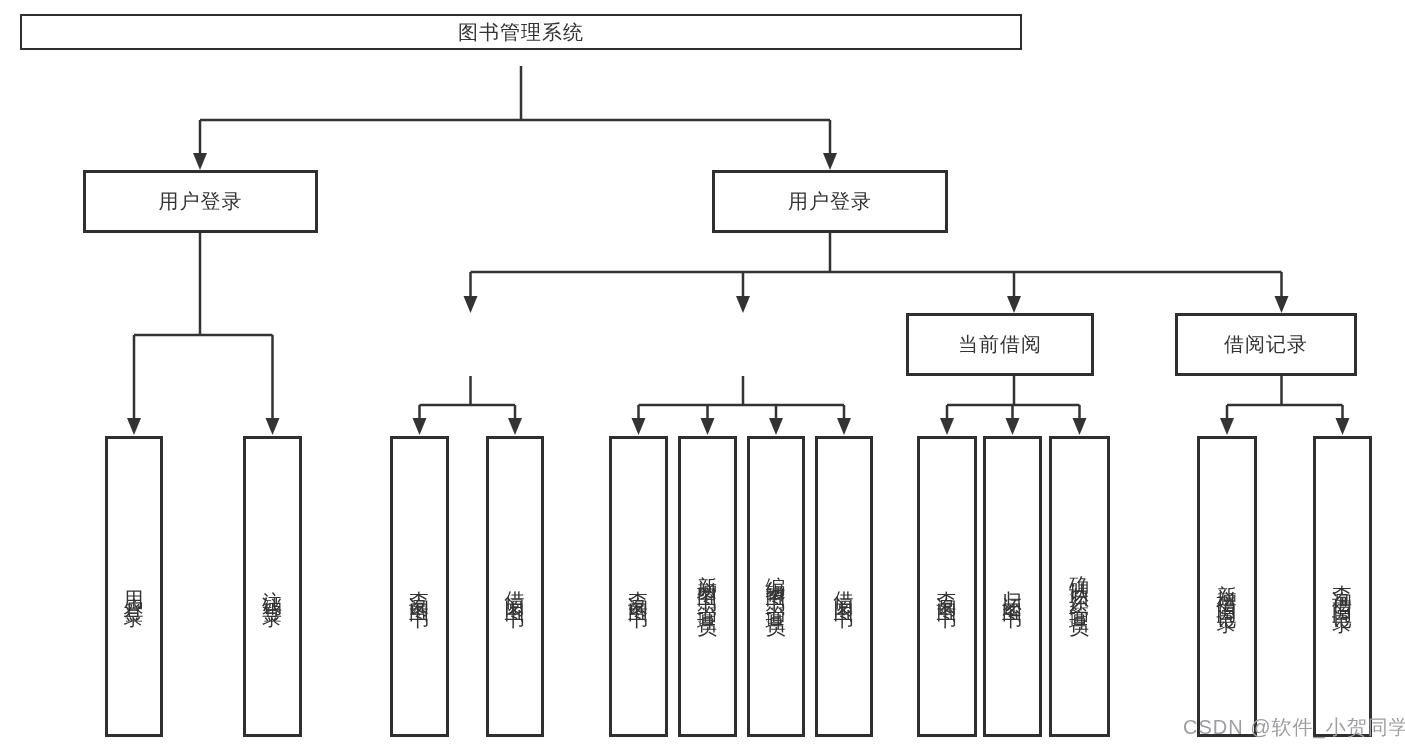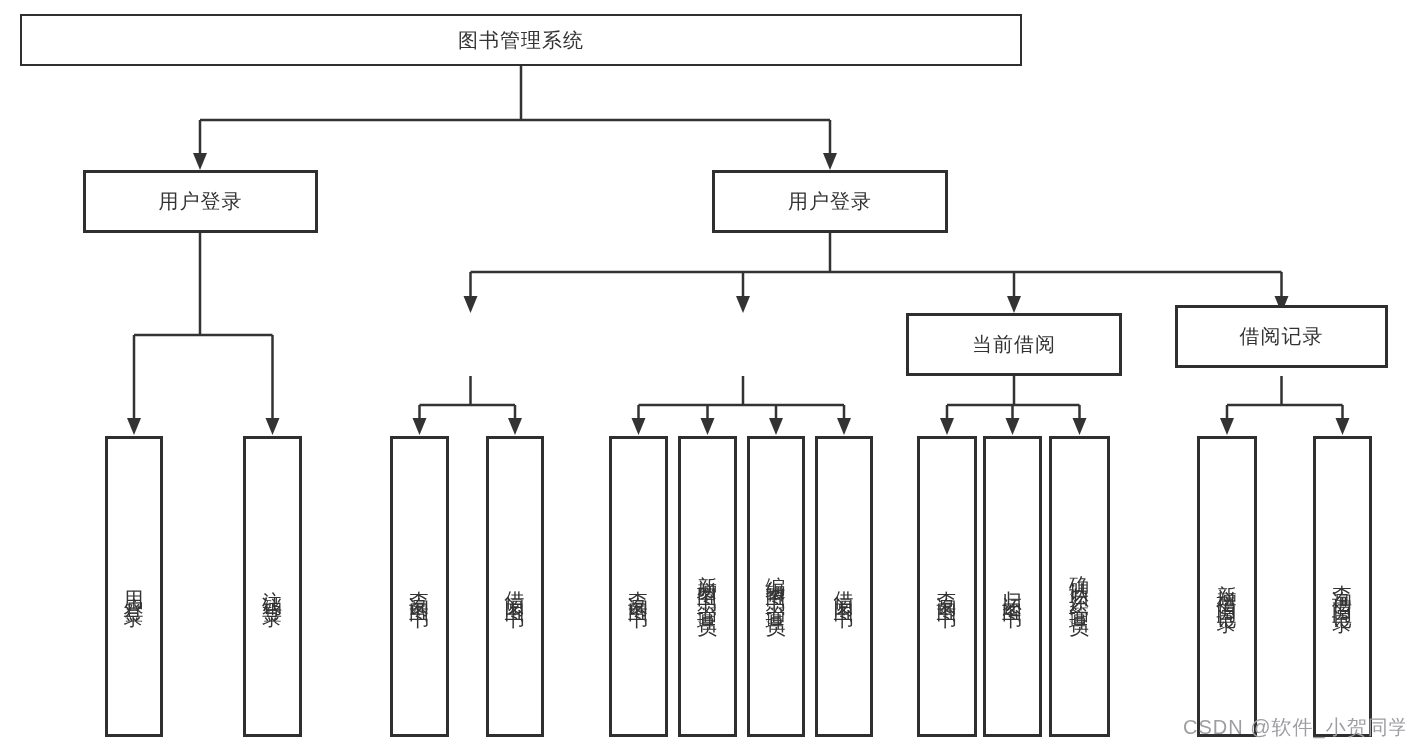--- a/index.html
+++ b/index.html
@@ -85,27 +85,27 @@
       <polygon points="769,418 783,418 776,435"></polygon>
       <polygon points="837,418 851,418 844,435"></polygon>
       <polygon points="940,418 954,418 947,435"></polygon>
       <polygon points="1005.5,418 1019.5,418 1012.5,435"></polygon>
       <polygon points="1072.5,418 1086.5,418 1079.5,435"></polygon>
       <polygon points="1220,418 1234,418 1227,435"></polygon>
       <polygon points="1335.5,418 1349.5,418 1342.5,435"></polygon>
     </g>
   </svg>
 
-  <div class="box root" style="left:20px;top:14px;width:1002px;height:52px;">图书管理系统</div>
+  <div class="box root" style="left:20px;top:14px;width:1002px;height:36px;">图书管理系统</div>
 
   <div class="box" style="left:83px;top:170px;width:235px;height:63px;">用户登录</div>
   <div class="box" style="left:712px;top:170px;width:236px;height:63px;">用户登录</div>
 
-  <div class="box" style="left:906px;top:313px;width:216px;height:63px;">当前借阅</div>
-  <div class="box" style="left:1175px;top:305px;width:213px;height:63px;">借阅记录</div>
+  <div class="box" style="left:906px;top:313px;width:188px;height:63px;">当前借阅</div>
+  <div class="box" style="left:1175px;top:313px;width:182px;height:63px;">借阅记录</div>
 
   <div class="vbox" style="left:105px;top:436px;width:58px;height:301px;">
     <span class="vtext">用户登录</span>
   </div>
   <div class="vbox" style="left:243px;top:436px;width:59px;height:301px;">
     <span class="vtext">注销登录</span>
   </div>
 
   <div class="vbox" style="left:390px;top:436px;width:59px;height:301px;">
     <span class="vtext">查询图书</span>

